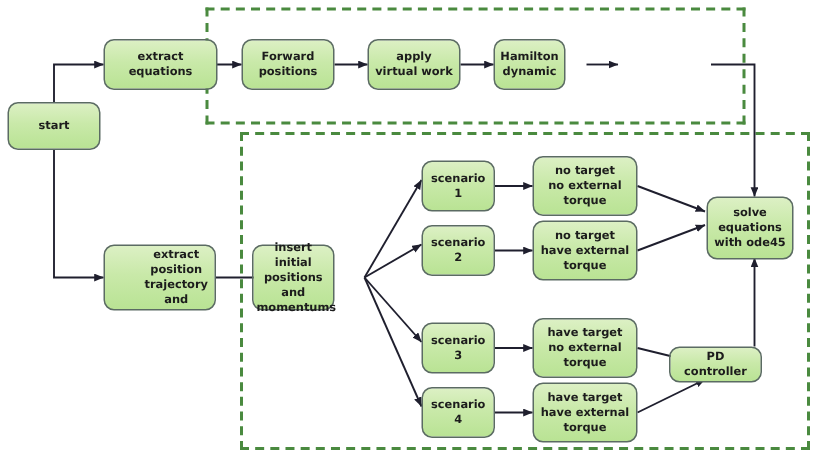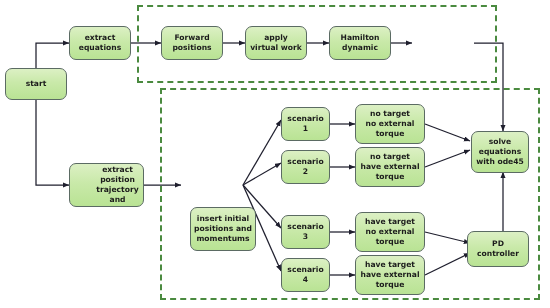--- a/index.html
+++ b/index.html
@@ -104,57 +104,57 @@
       <path d="M425,275 L470,253"></path>
 
       <path d="M503,231 L503,172"></path>
     </g>
   </svg>
 
   <div class="node" style="left:5px; top:68px; width:62px; height:32px;">
     <span class="txt">start</span>
   </div>
 
-  <div class="node" style="left:69px; top:26px; width:62px; height:34px;">
+  <div class="node" style="left:69px; top:26px; width:76px; height:34px;">
     <span class="txt">
       <span>extract</span><br>
       <span>equations</span>
     </span>
   </div>
 
   <div class="node" style="left:161px; top:26px; width:62px; height:34px;">
     <span class="txt">
       <span>Forward</span><br>
       <span>positions</span>
     </span>
   </div>
 
   <div class="node" style="left:245px; top:26px; width:62px; height:34px;">
     <span class="txt">
       <span>apply</span><br>
       <span>virtual work</span>
     </span>
   </div>
 
-  <div class="node" style="left:329px; top:26px; width:62px; height:34px;">
+  <div class="node" style="left:329px; top:26px; width:48px; height:34px;">
     <span class="txt">
       <span>Hamilton</span><br>
       <span>dynamic</span>
     </span>
   </div>
 
 
   <div class="node" style="left:69px; top:163px; width:75px; height:44px;padding-left:24px;">
     <span class="txt">
       <span>extract position</span><br>
       <span>trajectory and</span><br>
     </span>
   </div>
 
-  <div class="node" style="left:190px; top:163px; width:66px; height:44px;margin-top:44px;">
+  <div class="node" style="left:168px; top:163px; width:55px; height:44px;">
     <span class="txt">
       <span>insert initial</span><br>
       <span>positions and</span><br>
       <span>momentums</span>
     </span>
   </div>
 
   <div class="node" style="left:281px; top:107px; width:49px; height:34px;">
     <span class="txt">
       <span>scenario</span><br>
@@ -216,20 +216,20 @@
   </div>
 
   <div class="node" style="left:471px; top:131px; width:58px; height:42px;">
     <span class="txt">
       <span>solve</span><br>
       <span>equations</span><br>
       <span>with ode45</span>
     </span>
   </div>
 
-  <div class="node" style="left:467px; top:231px; width:62px; height:36px;">
+  <div class="node" style="left:446px; top:231px; width:62px; height:24px;">
     <span class="txt">
       <span>PD</span><br>
       <span>controller</span>
     </span>
   </div>
 
 </div>
 
 </body></html>

